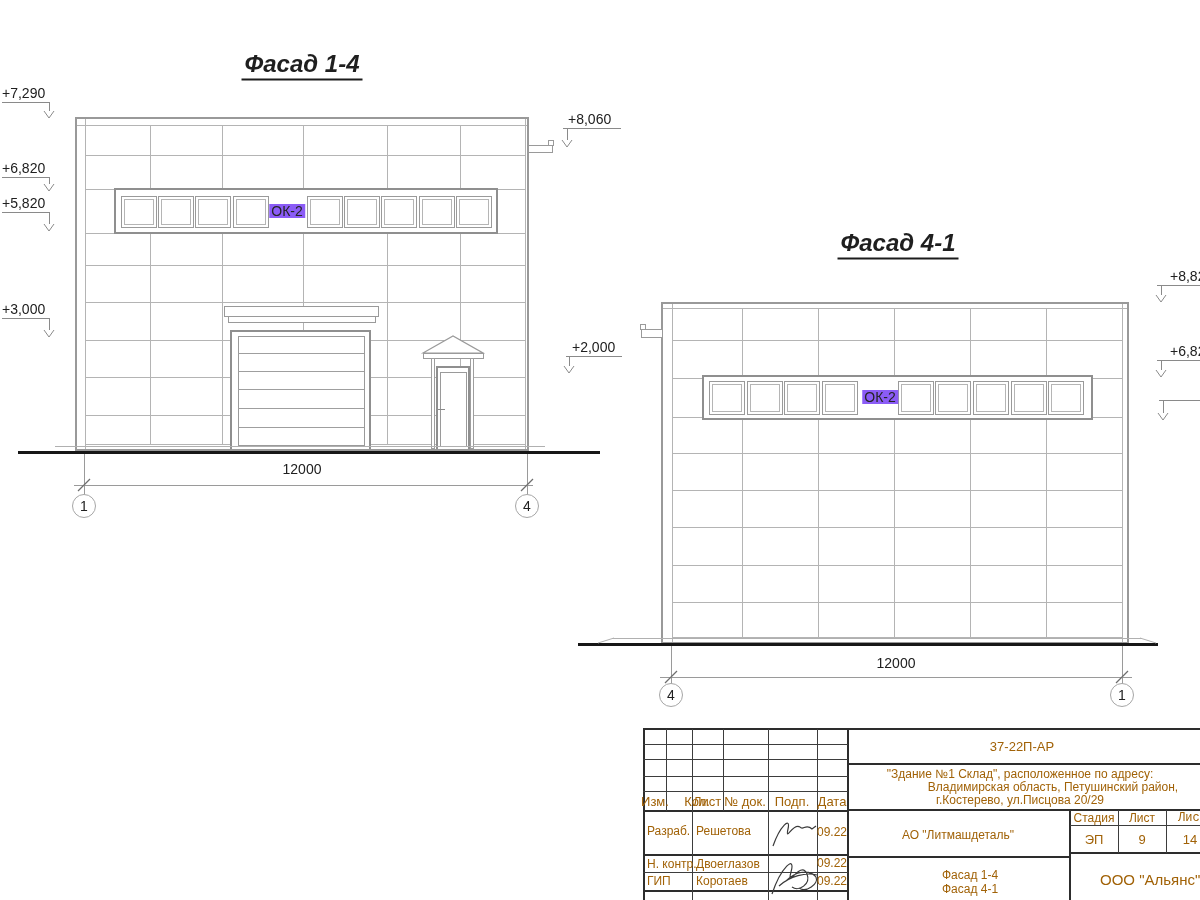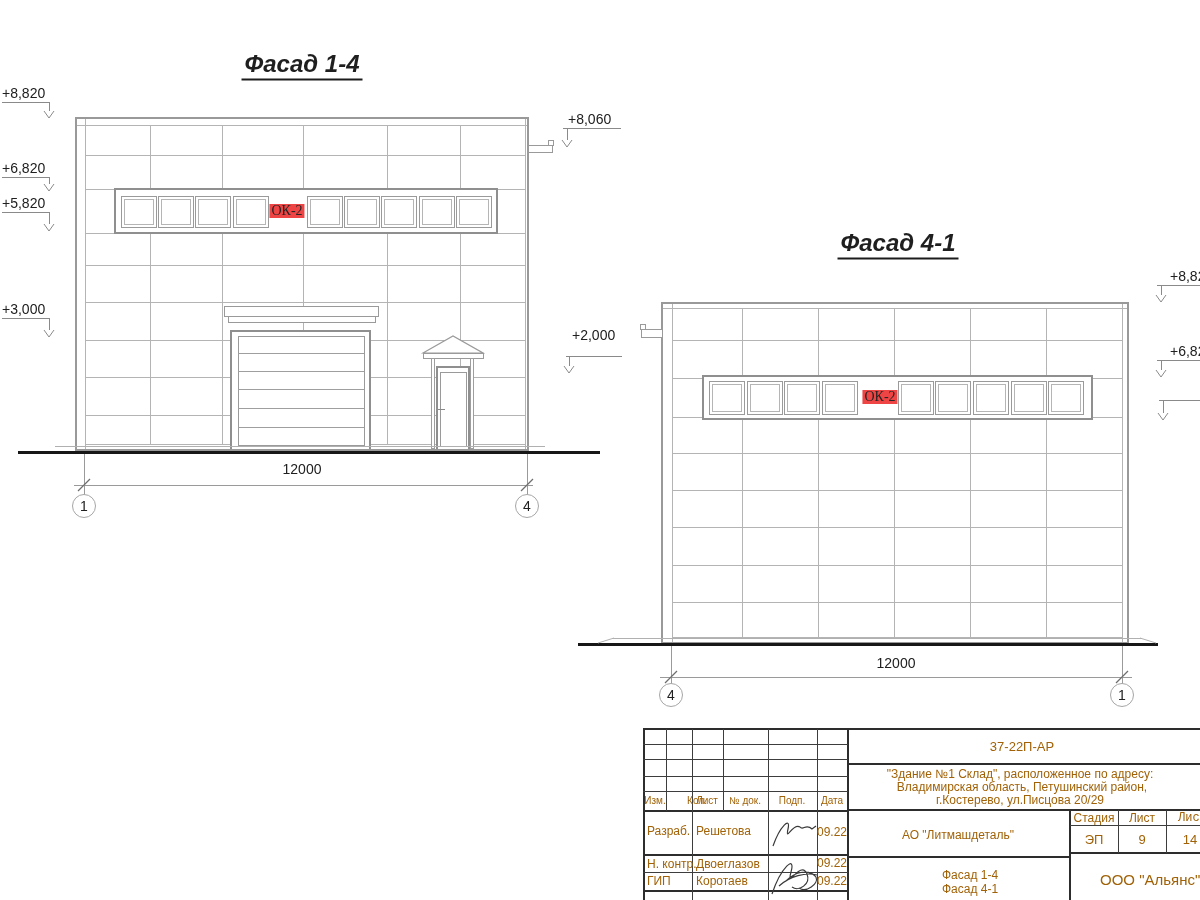--- a/index.html
+++ b/index.html
@@ -12,23 +12,23 @@
   svg{position:absolute;left:0;top:0;}
   .t{position:absolute;white-space:nowrap;line-height:1;}
   .ctr{transform:translate(-50%,-50%);}
   .ftitle{
     font-size:24px;font-style:italic;font-weight:700;
     border-bottom:2px solid #1c1c1c;padding:0 3px 3px 3px;
   }
   .mark{font-size:14px;color:#202020;}
   .dim{font-size:14px;color:#202020;}
   .axis{font-size:14px;color:#202020;}
-  .oklabel{font-size:14px;color:#252525;background:#ef4444;padding:0 2px;font-family:Liberation Serif, serif;}
+  .oklabel{font-size:14px;color:#252525;background:#8b5cf6;padding:0 2px;}
   .tb{color:#a16207;}
-  .tb-s11{font-size:10px;text-align:center;}
+  .tb-s11{font-size:13px;text-align:center;}
   .tb-s12{font-size:12px;}
   .tb-s13{font-size:13px;}
   .tb-s15{font-size:15px;}
 </style>
 </head>
 <body>
 
 <svg width="1200" height="900" viewBox="0 0 1200 900">
 
   <g stroke="#b4b4b4" stroke-width="1" shape-rendering="crispEdges" fill="none">
@@ -273,26 +273,26 @@
 
   <g stroke="#3a3a3a" stroke-width="1.2" fill="none">
     <path d="M773,846 C780,826 791,816 788,829 C785,843 793,822 800,827 C803,831 806,823 812,829 L816,826"></path>
     <path d="M772,894 C781,867 796,854 791,872 C786,891 801,859 807,874 C811,884 799,892 792,887 M786,881 C795,871 810,869 816,877 C819,884 806,893 799,888 M779,886 C790,876 806,872 817,875"></path>
   </g>
 </svg>
 
 <div class="t ftitle ctr" style="left:302px;top:66px;">Фасад 1-4</div>
 <div class="t ftitle ctr" style="left:898px;top:245px;">Фасад 4-1</div>
 
-<div class="t mark" style="left:2px;top:86px;">+8,820</div>
+<div class="t mark" style="left:2px;top:86px;">+7,290</div>
 <div class="t mark" style="left:2px;top:161px;">+6,820</div>
 <div class="t mark" style="left:2px;top:196px;">+5,820</div>
 <div class="t mark" style="left:2px;top:302px;">+3,000</div>
 <div class="t mark" style="left:568px;top:112px;">+8,060</div>
-<div class="t mark" style="left:572px;top:328px;">+2,000</div>
+<div class="t mark" style="left:572px;top:340px;">+2,000</div>
 
 <div class="t mark" style="left:1170px;top:269px;">+8,82</div>
 <div class="t mark" style="left:1170px;top:344px;">+6,82</div>
 <div class="t mark" style="left:1172px;top:384px;margin-left:44px;">+5,8</div>
 
 <div class="t oklabel ctr" style="left:287px;top:211px;">ОК-2</div>
 <div class="t oklabel ctr" style="left:880px;top:397px;">ОК-2</div>
 
 <div class="t dim ctr" style="left:302px;top:469px;">12000</div>
 <div class="t dim ctr" style="left:896px;top:663px;">12000</div>
@@ -316,21 +316,21 @@
 <div class="t tb tb-s12" style="left:647px;top:858px;">Н. контр.</div>
 <div class="t tb tb-s12" style="left:696px;top:858px;">Двоеглазов</div>
 <div class="t tb tb-s12 ctr" style="left:832px;top:863px;">09.22</div>
 
 <div class="t tb tb-s12" style="left:647px;top:875px;">ГИП</div>
 <div class="t tb tb-s12" style="left:696px;top:875px;">Коротаев</div>
 <div class="t tb tb-s12 ctr" style="left:832px;top:881px;">09.22</div>
 
 <div class="t tb tb-s13 ctr" style="left:1022px;top:746px;">37-22П-АР</div>
 <div class="t tb tb-s12 ctr" style="left:1020px;top:774px;">"Здание №1 Склад", расположенное по адресу:</div>
-<div class="t tb tb-s12 ctr" style="left:1022px;top:787px;">Владимирская область, Петушинский район,</div>
+<div class="t tb tb-s12 ctr" style="left:1053px;top:787px;">Владимирская область, Петушинский район,</div>
 <div class="t tb tb-s12 ctr" style="left:1020px;top:800px;">г.Костерево, ул.Писцова 20/29</div>
 
 <div class="t tb tb-s12 ctr" style="left:958px;top:835px;">АО "Литмашдеталь"</div>
 
 <div class="t tb tb-s12 ctr" style="left:1094px;top:818px;">Стадия</div>
 <div class="t tb tb-s12 ctr" style="left:1142px;top:818px;">Лист</div>
 <div class="t tb tb-s12" style="left:1178px;top:812px;font-family:Liberation Mono, monospace;">Лис</div>
 <div class="t tb tb-s13 ctr" style="left:1094px;top:839px;">ЭП</div>
 <div class="t tb tb-s13 ctr" style="left:1142px;top:839px;">9</div>
 <div class="t tb tb-s13 ctr" style="left:1190px;top:839px;">14</div>

